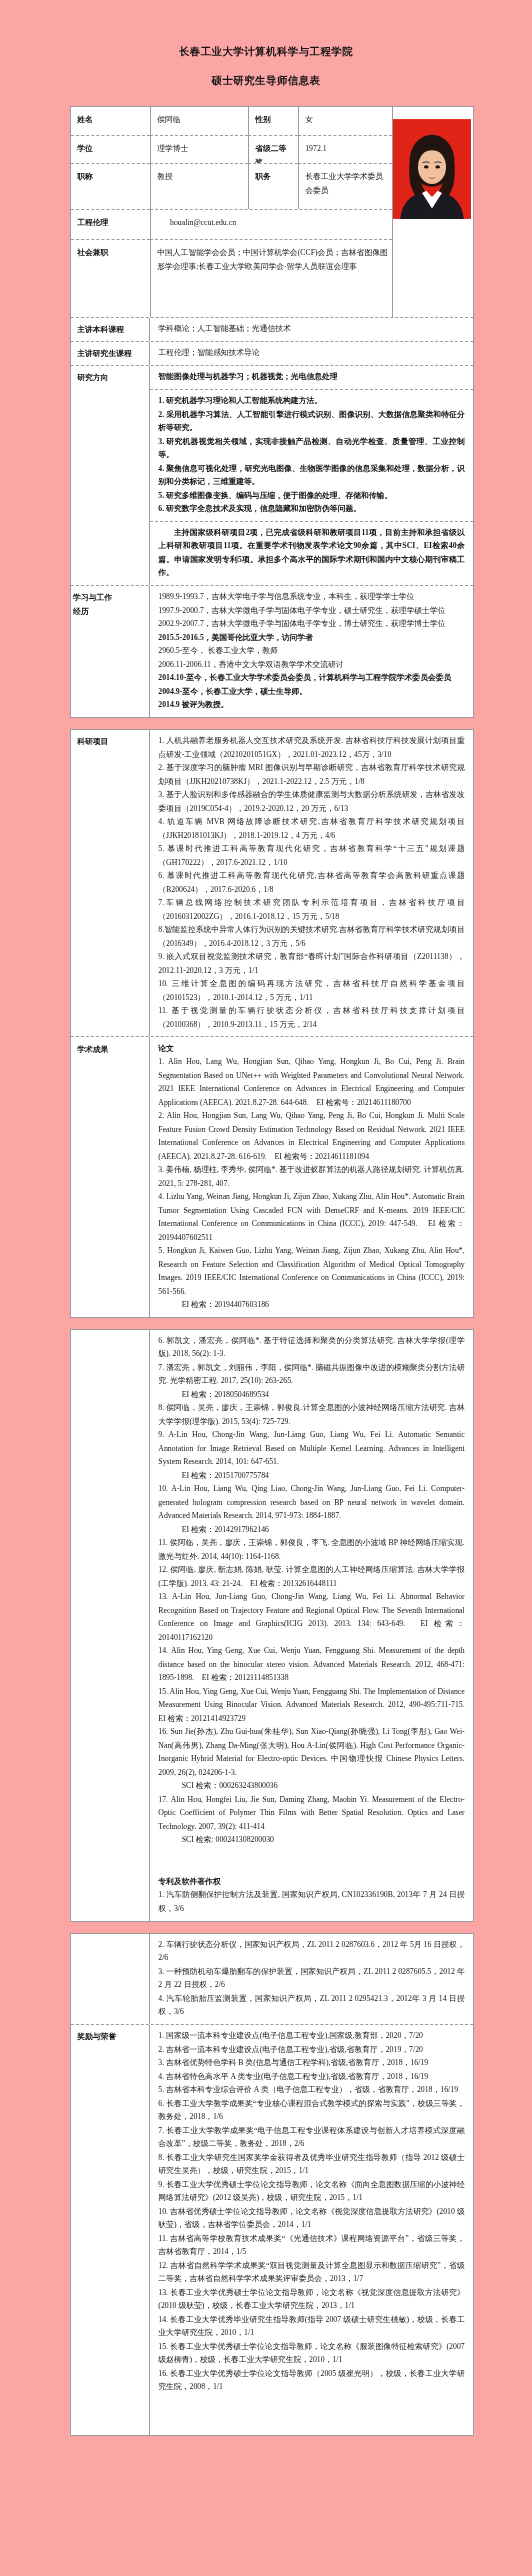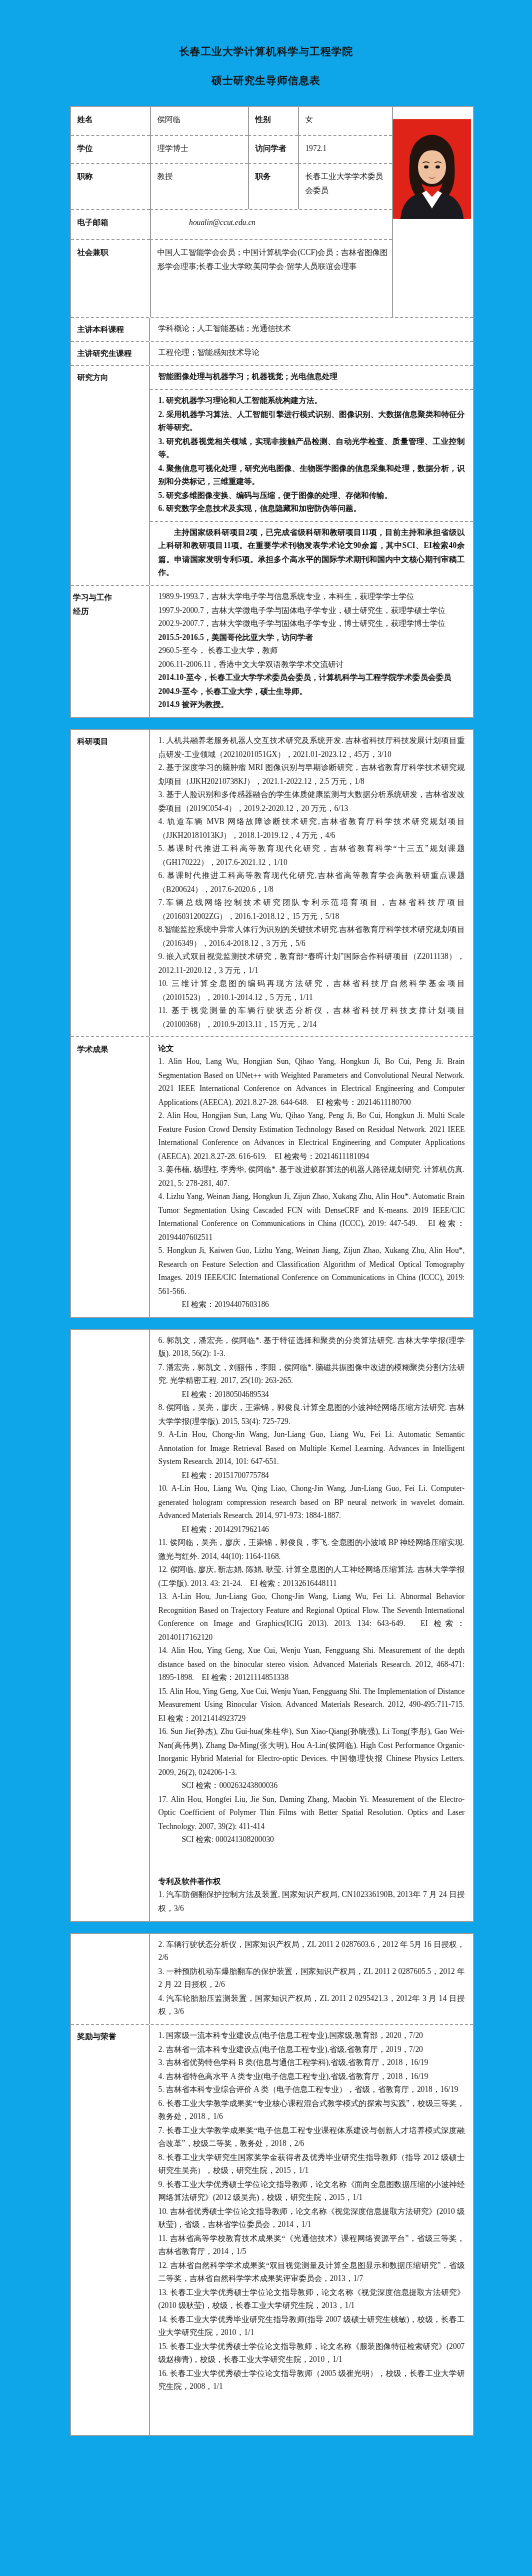--- a/index.html
+++ b/index.html
@@ -1,18 +1,18 @@
 <!DOCTYPE html>
 <html style="font-size:8.3px"><head>
 <meta charset="utf-8">
 <style>
   html,body{margin:0;padding:0;background:#ffffff;}
   body{width:532px;font-family:"Liberation Serif","DejaVu Serif",serif;color:#141414;
        font-size:7.8px;line-height:13.5px;}
-  .doc{width:532px;min-height:2576px;background:#0ea5e9;}
+  .doc{width:532px;min-height:2576px;background:#fca5a5;}
   .doc-header{padding-top:45px;text-align:center;}
   .title-line{font-size:10.4px;font-weight:bold;letter-spacing:0.5px;}
   .title-line.second{margin-top:15.6px;margin-bottom:18.7px;}
 
   .chunk{margin-left:70px;width:404px;box-sizing:border-box;
          border:0.5px solid #9c9c9c;background:#fff;}
   .pgap{height:11px;}
 
   
   .topgrid{display:grid;grid-template-columns:79px 98px 50px 94px 82px;
@@ -75,30 +75,30 @@
           <path d="M57 84 Q64 80 70 84" stroke="#1c120c" stroke-width="1.6" fill="none"></path>
           <path d="M80 84 Q86 80 93 84" stroke="#1c120c" stroke-width="1.6" fill="none"></path>
           <path d="M69 112 Q75 116 81 112" stroke="#b5655a" stroke-width="2" fill="none"></path>
           <path d="M14 192 Q18 152 52 142 L75 152 L98 142 Q132 152 136 192 Z" fill="#1b1a20"></path>
           <path d="M56 142 L75 172 L94 142 L86 138 L75 150 L64 138 Z" fill="#ffffff"></path>
         </svg>
       </div>
 
       <div class="cell bt lab">学位</div>
       <div class="cell bt bl">理学博士</div>
-      <div class="cell bt bl lab">访问学者</div>
+      <div class="cell bt bl lab">省级二等奖</div>
       <div class="cell bt bl">1972.1</div>
 
       <div class="cell bt lab">职称</div>
       <div class="cell bt bl">教授</div>
       <div class="cell bt bl lab">职务</div>
       <div class="cell bt bl">长春工业大学学术委员会委员</div>
 
-      <div class="cell bt lab">电子邮箱</div>
-      <div class="cell bt bl span3" style="padding-left:38px;font-style:italic;">houalin@ccut.edu.cn</div>
+      <div class="cell bt lab">工程伦理</div>
+      <div class="cell bt bl span3" style="padding-left:19px;">houalin@ccut.edu.cn</div>
 
       <div class="cell bt lab">社会兼职</div>
       <div class="cell bt bl span3" style="text-align:justify;">中国人工智能学会会员；中国计算机学会(CCF)会员；吉林省图像图形学会理事;长春工业大学欧美同学会·留学人员联谊会理事</div>
     </div>
 
     <div class="sec">
       <div class="sec-label">主讲本科课程</div>
       <div class="sec-body">学科概论；人工智能基础；光通信技术</div>
     </div>
 

